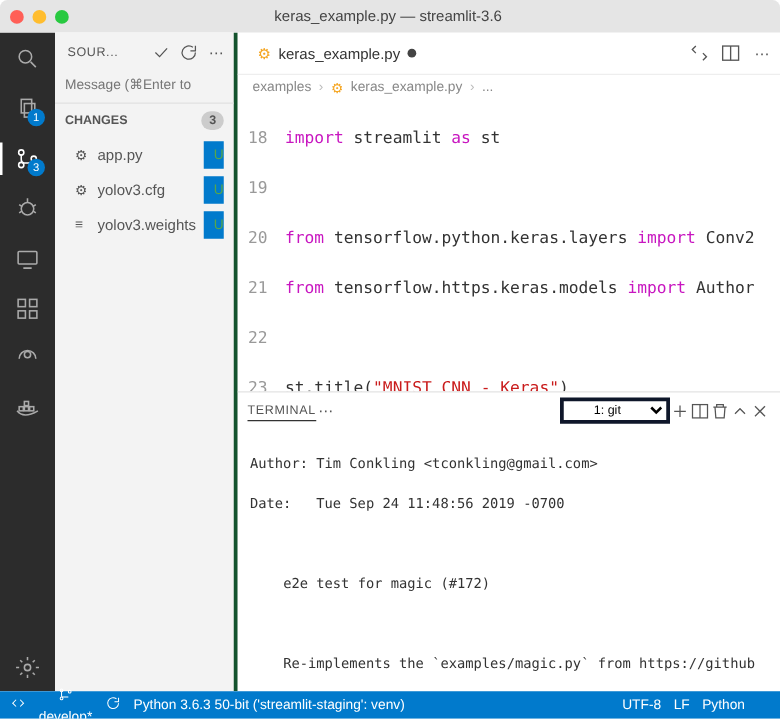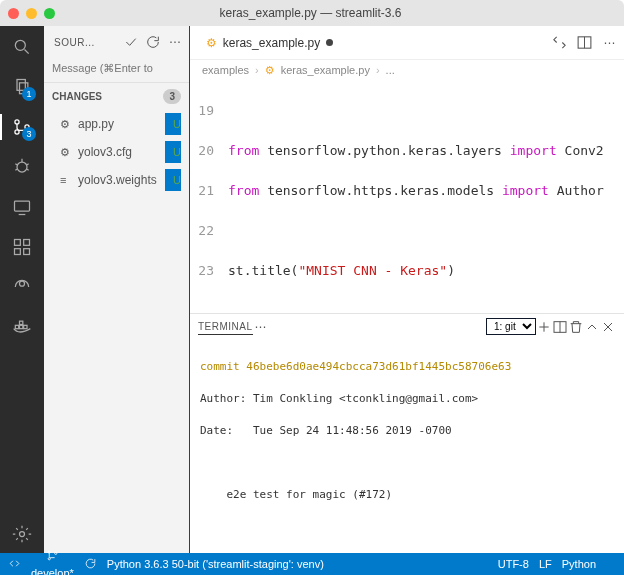--- a/index.html
+++ b/index.html
@@ -35,21 +35,21 @@
   }
   .activitybar .aicon { width:22px; height:22px; display:flex; align-items:center; justify-content:center; cursor:pointer; position:relative;}
   .activitybar .aicon svg { width:20px; height:20px; }
   .activitybar .aicon.active { color:#fff; }
   .activitybar .aicon.active::before{content:"";position:absolute;left:-11px;top:-2px;bottom:-2px;width:2px;background:#fff;}
   .badge{position:absolute;bottom:-3px;right:-3px;background:#017acc;color:#fff;border-radius:8px;font-size:9px;min-width:14px;height:14px;line-height:14px;text-align:center;padding:0 2px;}
   .activitybar .spacer{flex:1;}
   .activitybar .bottom{margin-bottom:8px;}
 
   
-  .sidebar {width:146px; background:#f3f3f3; border-right:1px solid #14532d; display:flex; flex-direction:column;}
+  .sidebar {width:146px; background:#f3f3f3; border-right:3px solid #14532d; display:flex; flex-direction:column;}
   .sidebar-header{display:flex;align-items:center;padding:8px 6px 4px 10px;gap:6px;}
   .sidebar-header .label{font-size:10px;letter-spacing:.5px;color:#555;flex:1;}
   .hicon{width:16px;height:16px;display:inline-flex;align-items:center;justify-content:center;color:#555;cursor:pointer;}
   .msgbox{margin:4px 8px;}
   .msgbox input{width:100%;border:0;background:transparent;font-size:11px;color:#aaa;padding:4px 0;}
   .changes{border-top:1px solid #e1e1e1;}
   .changes-head{display:flex;align-items:center;padding:6px 8px;font-size:10px;font-weight:600;color:#555;}
   .count-badge{background:#ccc;color:#555;border-radius:8px;font-size:10px;padding:0 6px;margin-left:auto;height:15px;line-height:15px;}
   .file-item{display:flex;align-items:center;padding:3px 8px 3px 16px;font-size:12px;color:#555;cursor:pointer;}
   .file-item .fi-icon{width:14px;margin-right:4px;font-size:11px;}
@@ -71,21 +71,21 @@
   .code{flex:1;overflow:hidden;font-family:Menlo,Consolas,monospace;font-size:13px;line-height:20px;padding:0 0 0 6px;white-space:pre;}
   .cline{display:flex;}
   .ln{width:32px;text-align:right;color:#999;padding-right:14px;user-select:none;}
   .tok-kw{color:#c816c0;} 
   .tok-str{color:#c91b1b;}
 
   
   .panel{border-top:1px solid #e3e3e3;display:flex;flex-direction:column;height:240px;}
   .panel-head{display:flex;align-items:center;padding:4px 8px;}
   .ptab{font-size:10px;letter-spacing:.5px;color:#555;padding:2px 0;border-bottom:1px solid #333;}
-  .psel{font-size:10px;border:1px solid #0f172a;background:#fff;padding:1px 3px;}
+  .psel{font-size:10px;border:3px solid #0f172a;background:#fff;padding:1px 20px;}
   .panel-head .grow{flex:1;}
   .term{flex:1;overflow:hidden;font-family:Menlo,Consolas,monospace;font-size:11px;line-height:16px;padding:4px 10px;white-space:pre-wrap;color:#333;}
   .hash{color:#b58900;}
 
   
   .status{height:22px;background:#017acc;color:#fff;display:flex;align-items:center;font-size:11px;padding:0 8px;gap:10px;}
   .status .grow{flex:1;}
   .status .sitem{display:flex;align-items:center;gap:3px;cursor:pointer;flex-direction:column;}
   .sicon svg{width:13px;height:13px;}
   
@@ -244,20 +244,21 @@
     <div class="breadcrumb">
       <span>examples</span>
       <span class="sep">›</span>
       <span style="color:#f5a623">⚙</span>
       <span>keras_example.py</span>
       <span class="sep">›</span>
       <span>...</span>
     </div>
 
     <div class="code">
+<div class="cline"><span class="ln">18</span><span><span class="tok-kw">import</span><span> streamlit </span><span class="tok-kw">as</span><span> st</span></span></div>
 <div class="cline"><span class="ln">19</span></div>
 <div class="cline"><span class="ln">20</span><span><span class="tok-kw">from</span><span> tensorflow.python.keras.layers </span><span class="tok-kw">import</span><span> Conv2</span></span></div>
 <div class="cline"><span class="ln">21</span><span><span class="tok-kw">from</span><span> tensorflow.https.keras.models </span><span class="tok-kw">import</span><span> Author</span></span></div>
 <div class="cline"><span class="ln">22</span></div>
 <div class="cline"><span class="ln">23</span><span><span>st.title(</span><span class="tok-str">"MNIST CNN - Keras"</span><span>)</span></span></div>
 
 
 
 
 
@@ -295,21 +296,20 @@
             </svg>
           </span>
         <span class="hicon">
             <svg viewBox="0 0 24 24">
               <line x1="6" y1="6" x2="18" y2="18"></line>
               <line x1="18" y1="6" x2="6" y2="18"></line>
             </svg>
           </span>
       </div>
       <div class="term">
-<div class="hash">commit 46bebe6d0ae494cbcca73d61bf1445bc58706e63</div>
 <div>Author: Tim Conkling &lt;tconkling@gmail.com&gt;</div>
 <div>Date:   Tue Sep 24 11:48:56 2019 -0700</div>
 <br>
 <div>    e2e test for magic (#172)</div>
 <br>
 <div>    Re-implements the `examples/magic.py` from https://github</div>
 
 <br>
 
 

